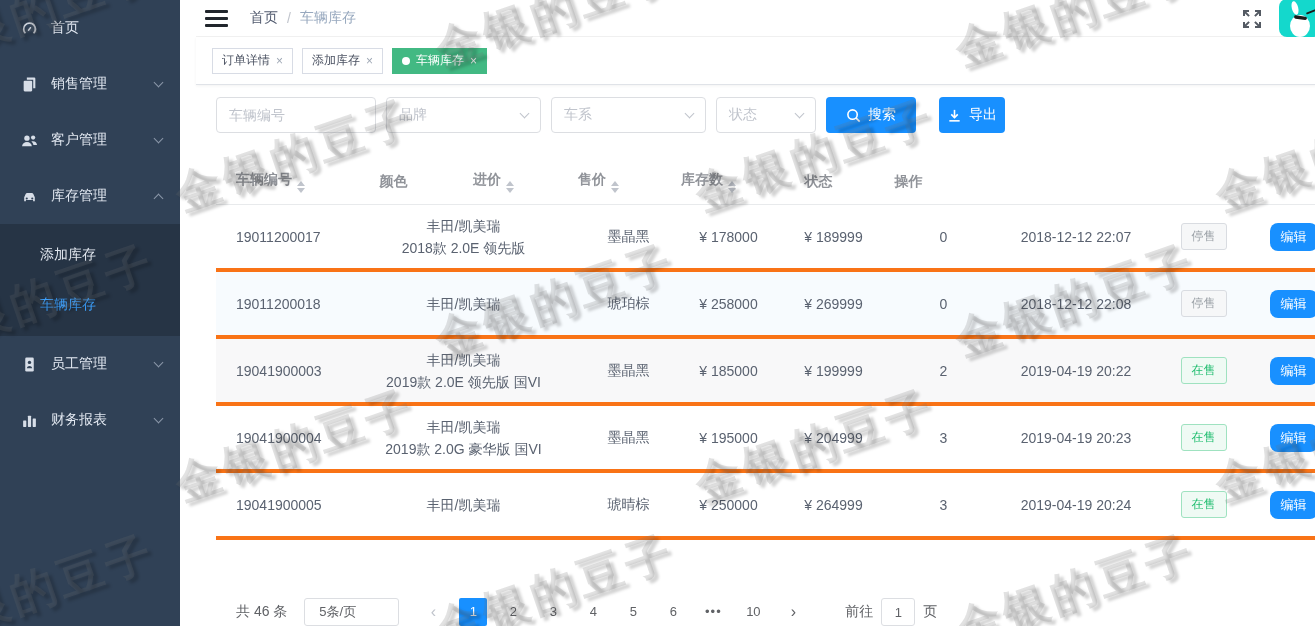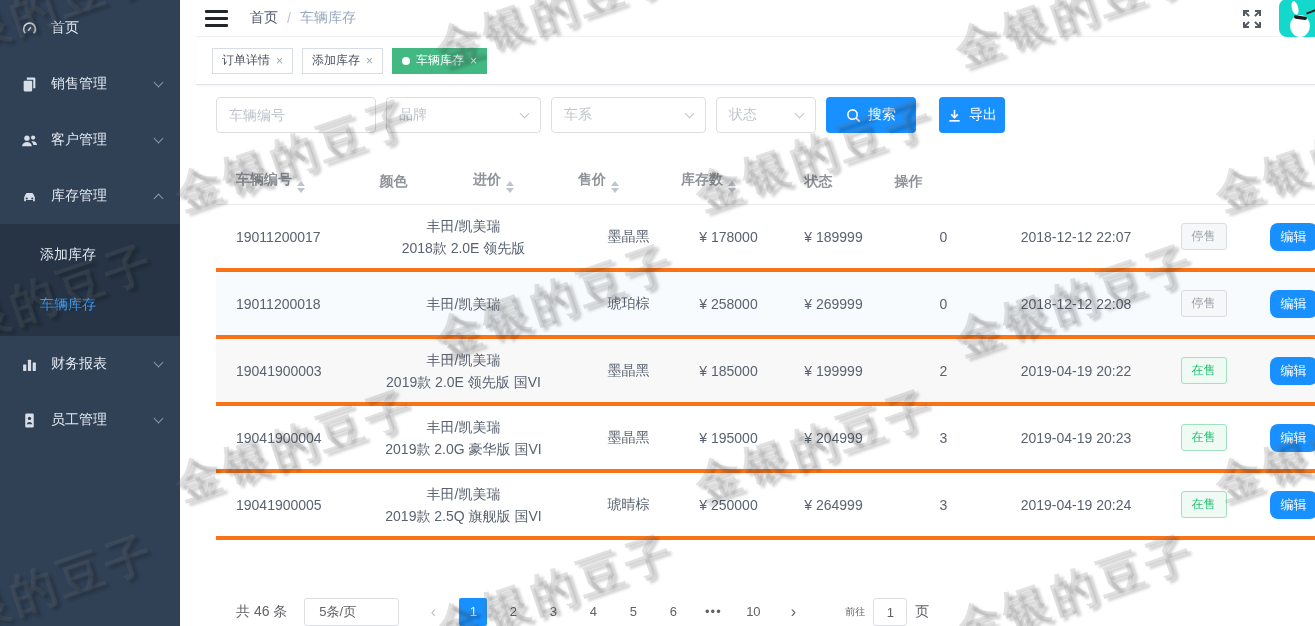--- a/index.html
+++ b/index.html
@@ -83,21 +83,21 @@
   .pagination { margin-top:58px; display:flex; align-items:center; padding-left:20px; font-size:13px; color:#606266; }
   .pg-total { margin-right:17px; font-size:14px; }
   .pg-size { width:95px; height:28px; border:1px solid #dcdee2; border-radius:3px; display:flex; align-items:center; padding:0 8px 0 14px; cursor:pointer; }
   .pg-size span { flex:1; font-size:13px; color:#606266; }
   .pg-size .schev { margin-top:-2px; }
   .pg { min-width:28px; height:28px; line-height:28px; text-align:center; margin:0 6px; cursor:pointer; font-size:13px; user-select:none; }
   .pg.prev { color:#c0c4cc; margin-left:20px; font-size:16px; }
   .pg.next { color:#606266; font-size:16px; }
   .pg.num.active { background:#1890ff; color:#fff; border-radius:2px; }
   .pg.dots { letter-spacing:1px; color:#606266; }
-  .goto-label { margin-left:32px; margin-right:8px; font-size:10px; }
+  .goto-label { margin-left:32px; margin-right:8px; font-size:14px; }
   .goto-input { width:34px; height:28px; border:1px solid #dcdee2; border-radius:3px; text-align:center; font-size:13px; color:#606266; outline:none; font-family:inherit; }
   .goto-unit { margin-left:8px; font-size:14px; }
 
   
   #watermarks { position:absolute; left:0; top:0; width:1315px; height:626px; overflow:hidden; pointer-events:none; z-index:60; }
   .wm-tile { position:absolute; font-size:46px; font-weight:bold; letter-spacing:4px; color:rgba(110,110,110,.20); text-shadow:3px 4px 3px rgba(0,0,0,.18); transform:rotate(-19deg); white-space:nowrap; }
 </style>
 </head>
 <body>
 
@@ -150,37 +150,37 @@
       <div class="sub-item">
         <span>添加库存</span>
       </div>
       <div class="sub-item active">
         <span>车辆库存</span>
       </div>
     </div>
     <div class="menu-item">
       <span class="micon">
         <svg viewBox="0 0 16 16" width="17" height="17">
+            <rect fill="#d7dee8" x="4" y="1.5" width="8" height="13" rx="1.2"></rect>
+            <circle fill="#304156" cx="8" cy="6" r="1.6"></circle>
+            <path fill="#304156" d="M5.5 11.6c.3-1.4 1.3-2.2 2.5-2.2s2.2.8 2.5 2.2z"></path>
+          </svg>
+      </span>
+      <span class="mlabel">员工管理</span>
+      <i class="chev down"></i>
+    </div>
+    <div class="menu-item">
+      <span class="micon">
+        <svg viewBox="0 0 16 16" width="17" height="17">
             <rect fill="#d7dee8" x="2" y="8" width="3" height="6" rx=".5"></rect>
             <rect fill="#d7dee8" x="6.5" y="3.5" width="3" height="10.5" rx=".5"></rect>
             <rect fill="#d7dee8" x="11" y="6" width="3" height="8" rx=".5"></rect>
           </svg>
       </span>
       <span class="mlabel">财务报表</span>
-      <i class="chev down"></i>
-    </div>
-    <div class="menu-item">
-      <span class="micon">
-        <svg viewBox="0 0 16 16" width="17" height="17">
-            <rect fill="#d7dee8" x="4" y="1.5" width="8" height="13" rx="1.2"></rect>
-            <circle fill="#304156" cx="8" cy="6" r="1.6"></circle>
-            <path fill="#304156" d="M5.5 11.6c.3-1.4 1.3-2.2 2.5-2.2s2.2.8 2.5 2.2z"></path>
-          </svg>
-      </span>
-      <span class="mlabel">员工管理</span>
       <i class="chev down"></i>
     </div>
   </aside>
 
   <div class="main">
 
     <header class="topbar">
       <div class="hamburger">
           <span></span>
           <span></span>
@@ -339,21 +339,20 @@
           <div class="c6">3</div>
           <div class="c7">2019-04-19 20:23</div>
           <div class="c8"><span class="badge on">在售</span></div>
           <div class="c9"><button class="edit-btn">编辑</button></div>
         </div>
 
         <div class="tr">
           <div class="c1">19041900005</div>
           <div class="c2">
               <div class="model-line">丰田/凯美瑞</div>
-              <div class="model-line">2019款 2.5Q 旗舰版 国VI</div>
             </div>
           <div class="c3">琥晴棕</div>
           <div class="c4">¥ 250000</div>
           <div class="c5">¥ 264999</div>
           <div class="c6">3</div>
           <div class="c7">2019-04-19 20:24</div>
           <div class="c8"><span class="badge on">在售</span></div>
           <div class="c9"><button class="edit-btn">编辑</button></div>
         </div>
       </div>

